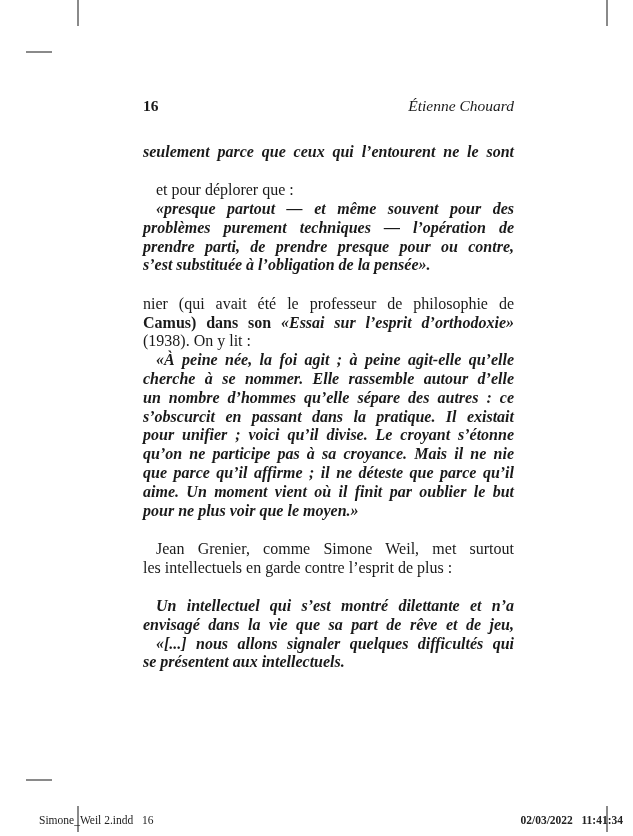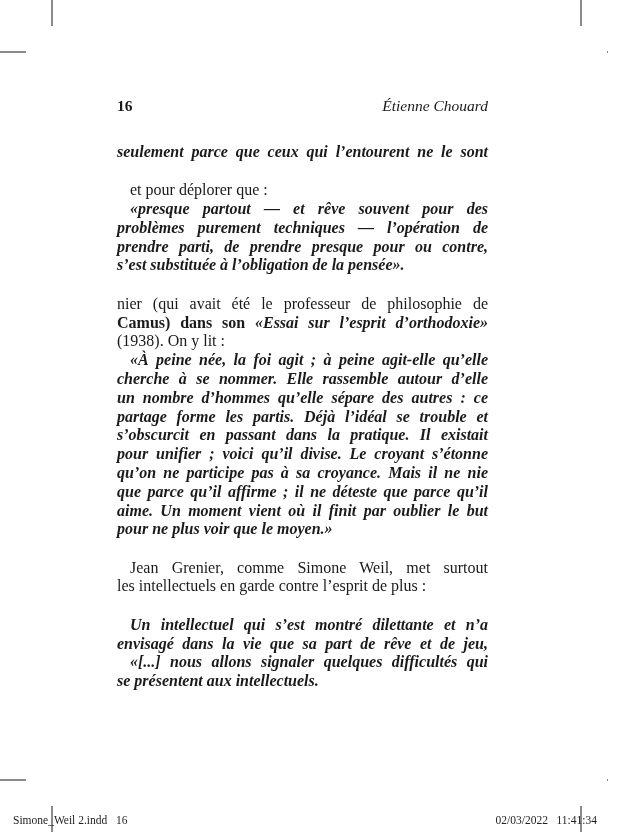--- a/index.html
+++ b/index.html
@@ -4,20 +4,21 @@
 <style>
   html, body { margin: 0; padding: 0; background: #ffffff; }
   .screen {
     position: relative;
     width: 608px;
     height: 836px;
     background: #ffffff;
     overflow: hidden;
     font-family: "Liberation Serif", serif;
     color: #1a1a1a;
+    margin-left: 26px;
   }
   
   .mark { position: absolute; background: #8a8a8a; }
   .mark.v { width: 2px; height: 26px; }
   .mark.h { width: 26px; height: 2px; }
   .mark.v-tl { left: 51px; top: 0; }
   .mark.v-tr { left: 580px; top: 0; }
   .mark.h-tl { left: 0; top: 51px; }
   .mark.h-tr { left: 607px; top: 51px; }
   .mark.v-bl { left: 51px; top: 806px; }
@@ -48,21 +49,21 @@
   .line.last { text-align-last: left; }
   .line.indent { text-indent: 13px; }
 
   .slug {
     position: absolute;
     top: 813px; left: 0; width: 633px;
     font-size: 11.5px; line-height: 14px;
     color: #222222;
   }
   .slug .slug-left  { position: absolute; left: 13px; top: 0; white-space: pre; }
-  .slug .slug-right { position: absolute; right: 36px; top: 0; white-space: pre; }
+  .slug .slug-right { position: absolute; right: 36px; top: 0; white-space: pre; font-weight: bold; }
 </style>
 </head>
 <body>
 
 <div class="screen">
 
   <div class="mark v v-tl"></div>
   <div class="mark v v-tr"></div>
   <div class="mark h h-tl"></div>
   <div class="mark h h-tr"></div>
@@ -77,35 +78,34 @@
   </div>
 
   <div class="body-text">
       <div class="para quote">
         <div class="line">seulement parce que ceux qui l’entourent ne le sont</div>
       </div>
       <div class="para roman gap">
         <div class="line last indent">et pour déplorer que :</div>
       </div>
       <div class="para quote">
-        <div class="line indent">«presque partout — et rêve souvent pour des</div>
+        <div class="line indent">«presque partout — et même souvent pour des</div>
         <div class="line">problèmes purement techniques — l’opération de</div>
         <div class="line">prendre parti, de prendre presque pour ou contre,</div>
         <div class="line last">s’est substituée à l’obligation de la pensée».</div>
       </div>
       <div class="para roman gap">
         <div class="line">nier (qui avait été le professeur de philosophie de</div>
         <div class="line"><span class="seg-roman">Camus) dans son </span><span class="seg-quote">«Essai sur l’esprit d’orthodoxie»</span></div>
         <div class="line last">(1938). On y lit :</div>
       </div>
       <div class="para quote">
         <div class="line indent">«À peine née, la foi agit ; à peine agit-elle qu’elle</div>
         <div class="line">cherche à se nommer. Elle rassemble autour d’elle</div>
         <div class="line">un nombre d’hommes qu’elle sépare des autres : ce</div>
-        <div class="line">partage forme les partis. Déjà l’idéal se trouble et</div>
         <div class="line">s’obscurcit en passant dans la pratique. Il existait</div>
         <div class="line">pour unifier ; voici qu’il divise. Le croyant s’étonne</div>
         <div class="line">qu’on ne participe pas à sa croyance. Mais il ne nie</div>
         <div class="line">que parce qu’il affirme ; il ne déteste que parce qu’il</div>
         <div class="line">aime. Un moment vient où il finit par oublier le but</div>
         <div class="line last">pour ne plus voir que le moyen.»</div>
       </div>
       <div class="para roman gap">
         <div class="line indent">Jean Grenier, comme Simone Weil, met surtout</div>
         <div class="line last">les intellectuels en garde contre l’esprit de plus :</div>

